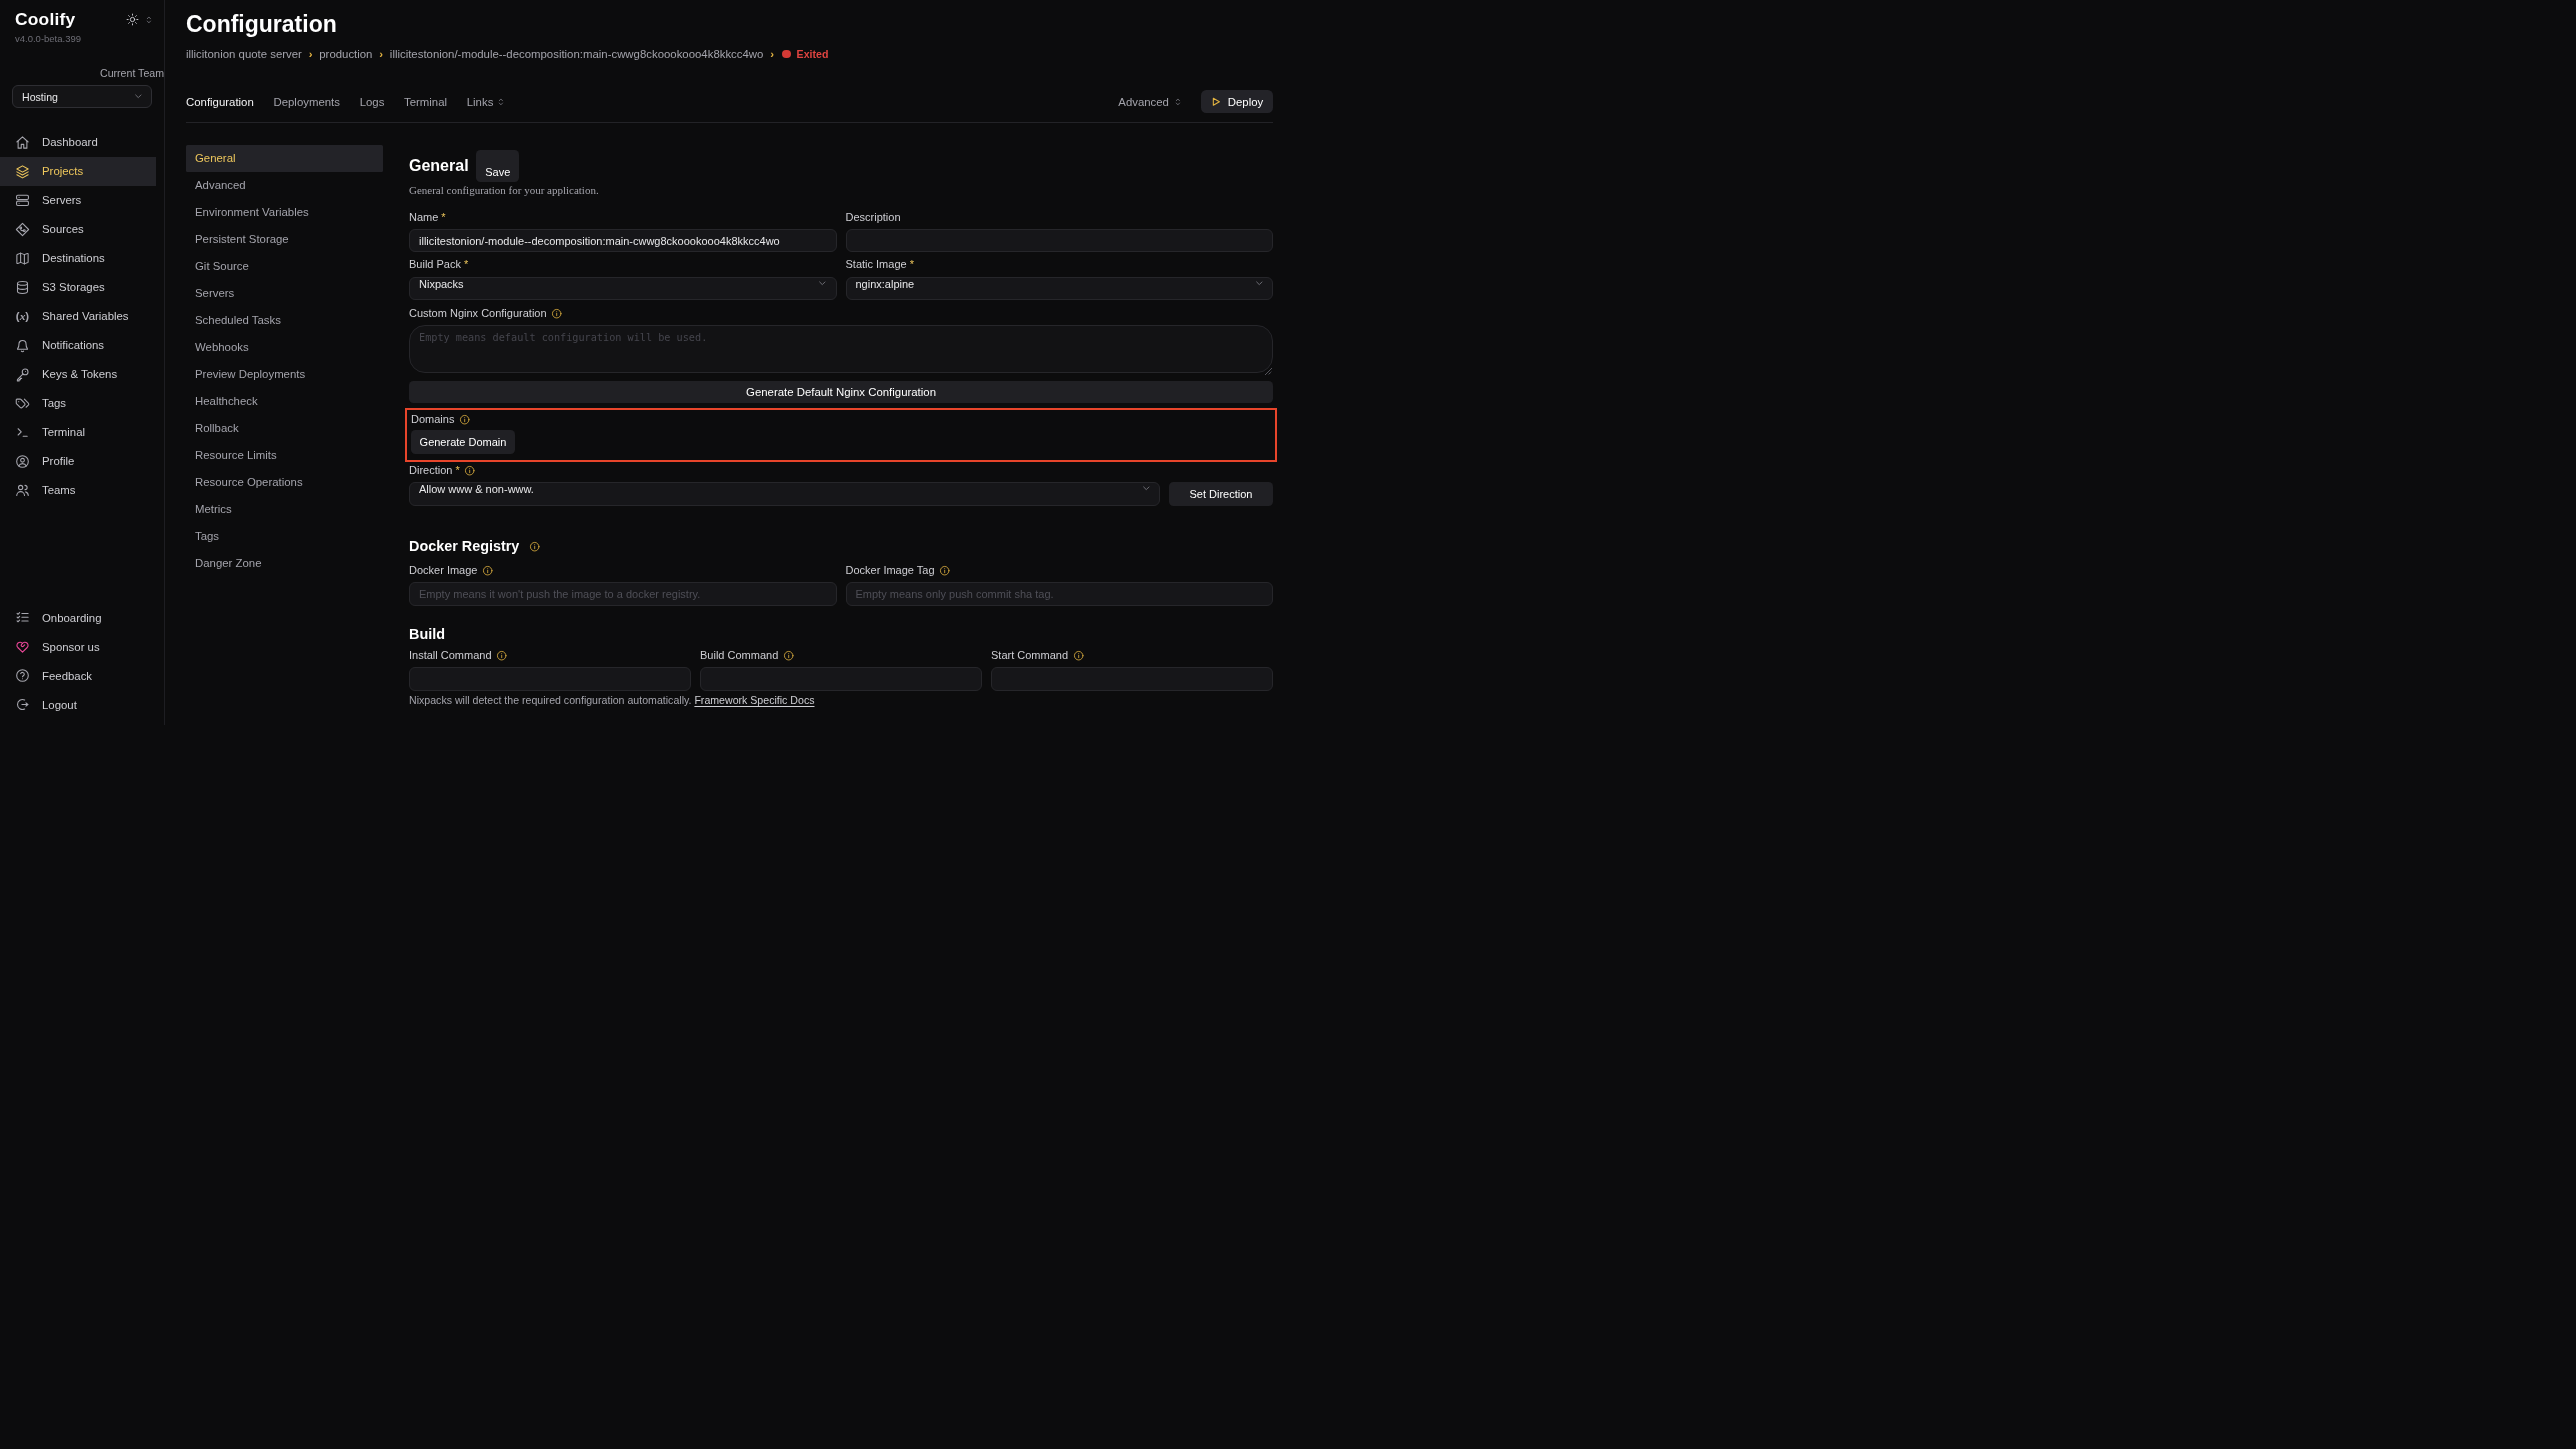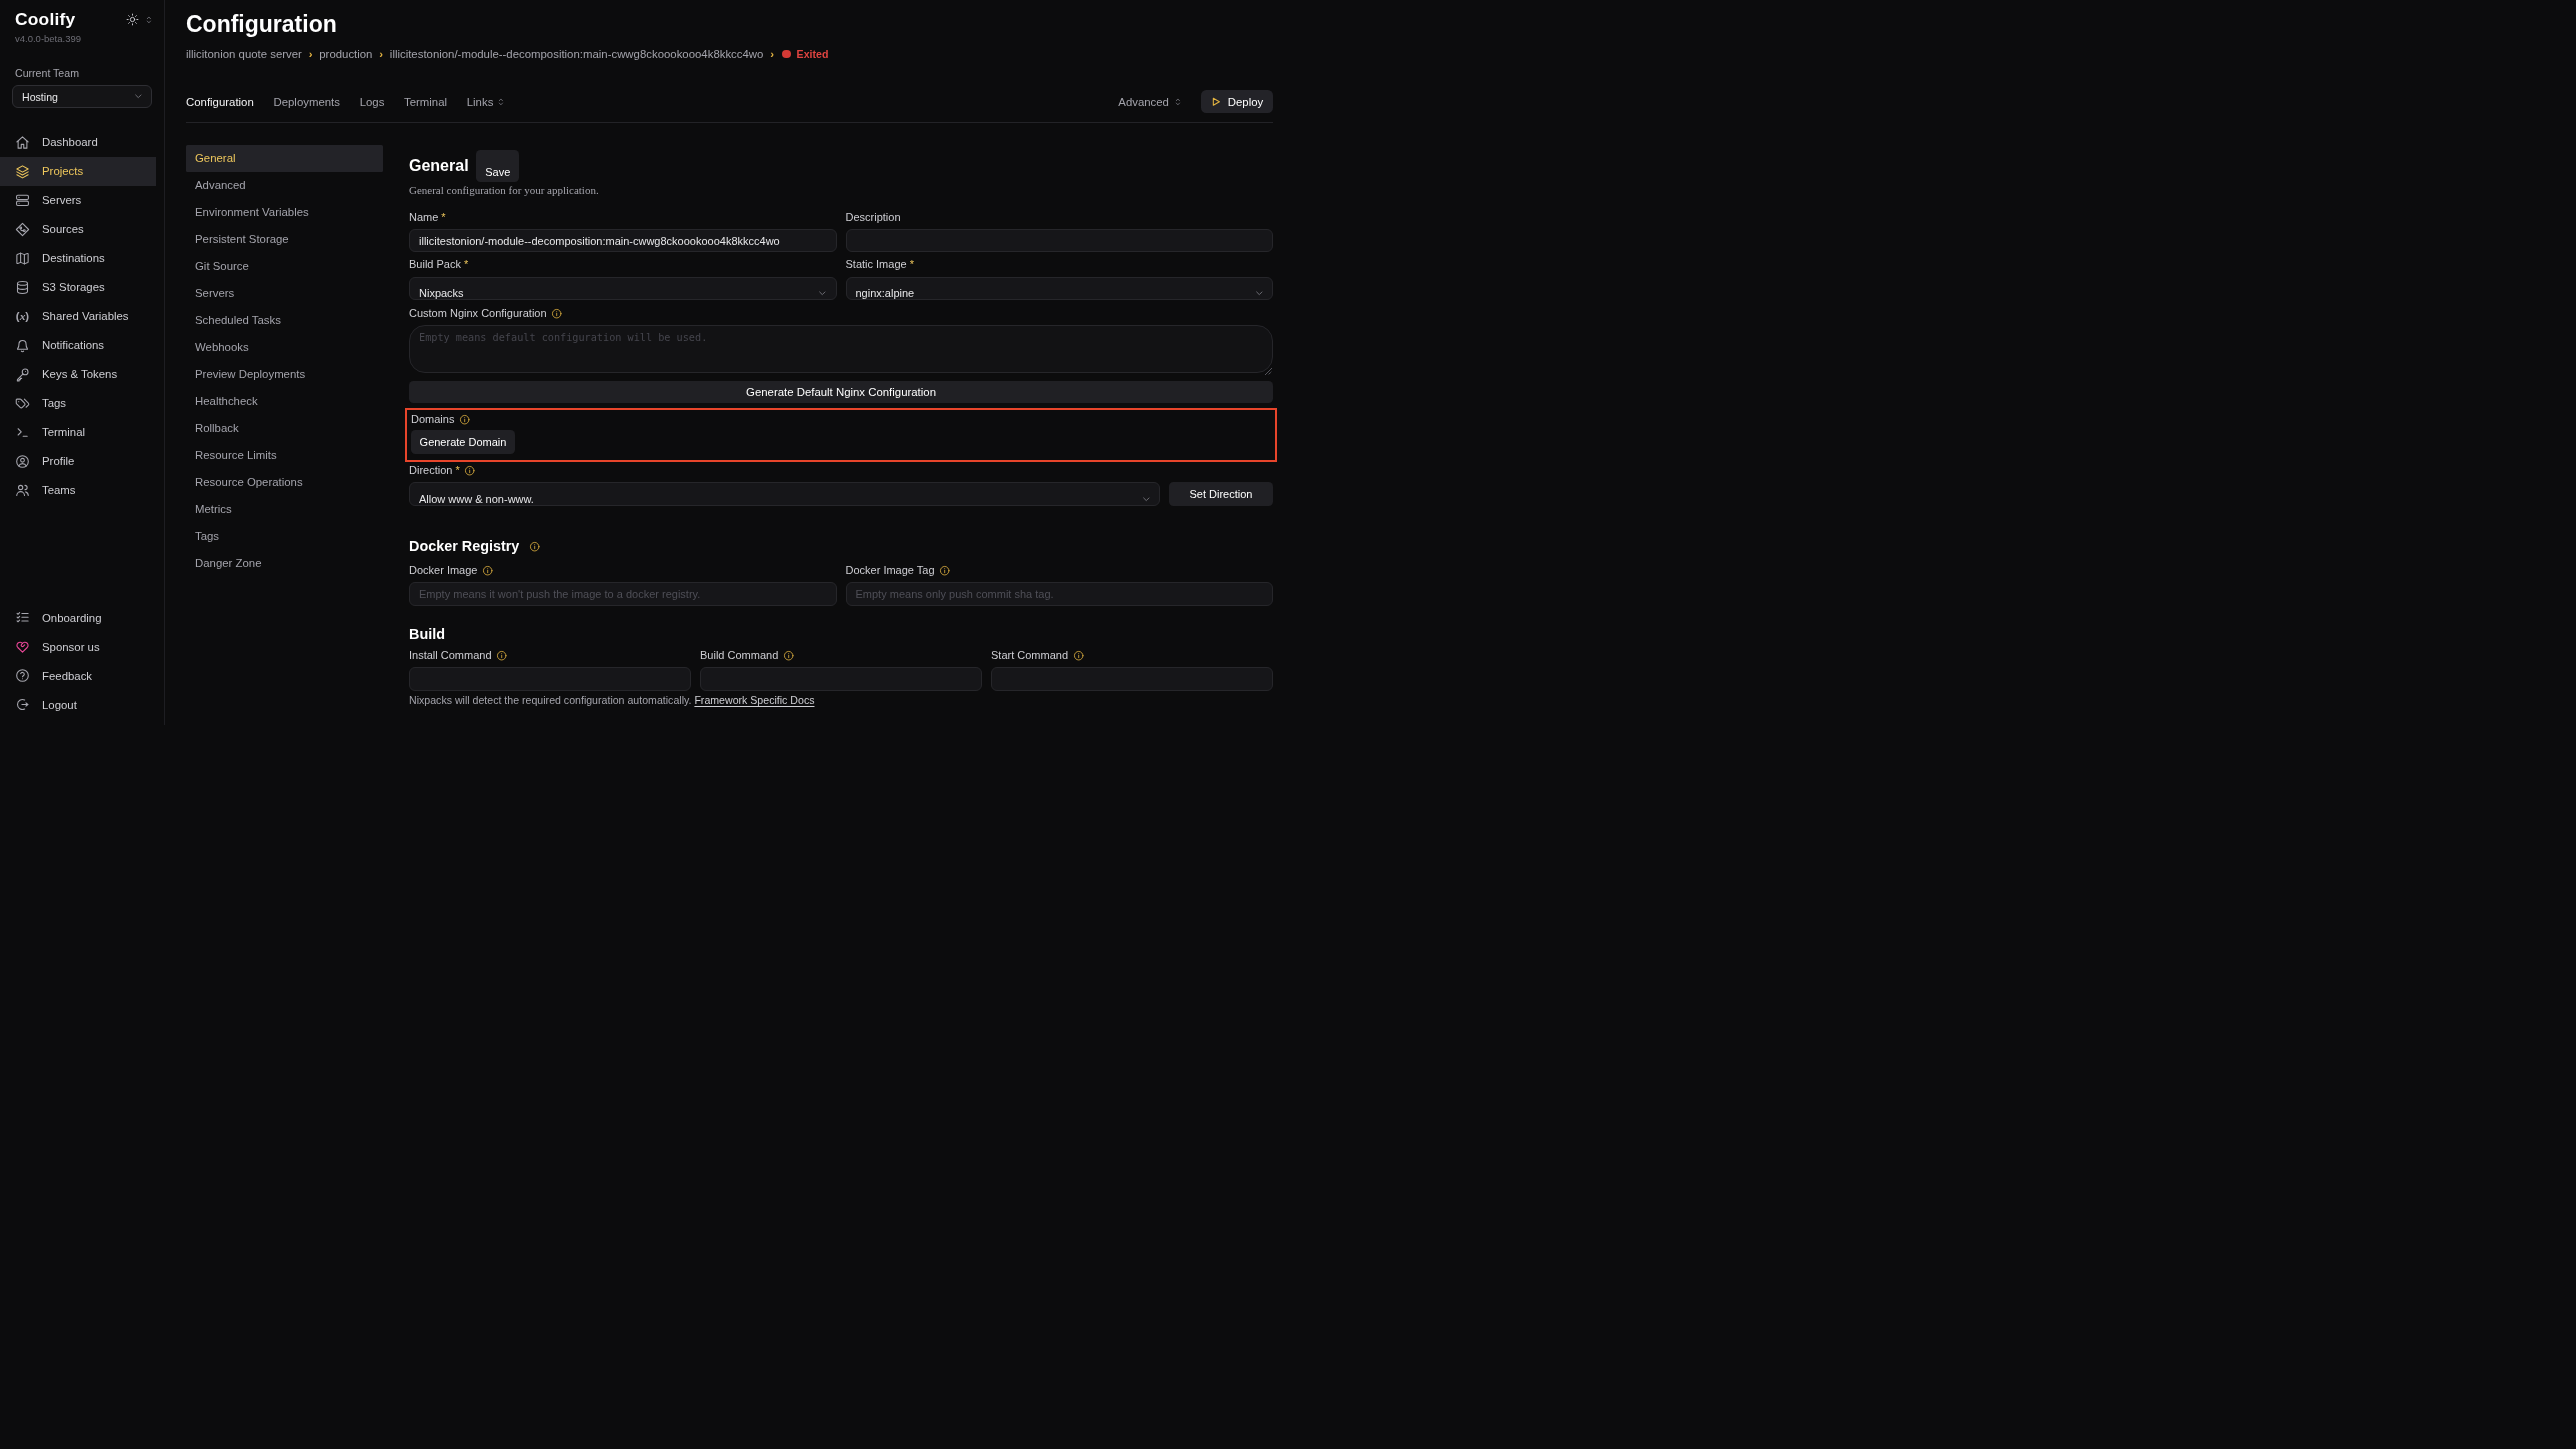--- a/index.html
+++ b/index.html
@@ -17,21 +17,21 @@
   .icon svg{width:100%;height:100%;}
 
   
   .sidebar{position:absolute;left:0;top:0;width:165px;height:100%;border-right:0.8px solid #1e1e22;}
   .logo-row{display:flex;align-items:center;padding:9px 10.6px 0 15px;}
   .logo{font-size:17.4px;font-weight:800;letter-spacing:0.2px;color:#fff;}
   .logo-icons{margin-left:auto;display:flex;align-items:center;gap:4.5px;}
   .sun{width:13px;height:13px;color:#cfcfd4;}
   .mini-sel{width:9.8px;height:9.8px;color:#8a8a92;}
   .version{padding:3px 0 0 15px;font-size:9.5px;color:var(--dim);}
-  .team-label{padding:23px 0 0 15px;font-size:10.6px;color:var(--muted);}
+  .team-label{padding:23px 0 0 15px;font-size:10.6px;color:var(--muted);text-align:right;}
   .team-select{margin:6px 12px 0 12px;height:23px;background:#141416;border:0.8px solid var(--border2);
       border-radius:6px;display:flex;align-items:center;padding:0 7.6px 0 9px;font-size:10.6px;color:var(--txt);}
   .team-select .icon{margin-left:auto;width:10.6px;height:10.6px;color:#8a8a92;}
   .snav{margin-top:19.7px;}
   .snav-item{height:29px;display:flex;align-items:center;gap:12px;padding-left:15px;
       color:var(--txt2);font-size:11.4px;cursor:pointer;}
   .snav-item .icon{width:15px;height:15px;color:#a6a6ae;}
   .snav-item.active{background:var(--hl);color:var(--accent);margin-right:7.6px;}
   .snav-item.active .icon{color:var(--accent);}
   .snav-item .icon.pink{color:var(--pink);}
@@ -77,21 +77,21 @@
   .save-btn{height:17px;padding:16px 9px;}
   .subtitle{margin-top:2.3px;font-size:11px;color:var(--muted);font-family:Liberation Serif, serif;}
 
   .field-label{display:flex;align-items:center;font-size:11px;color:var(--txt2);line-height:13.6px;}
   .req{color:var(--accent);margin-left:3px;font-size:11px;}
   .info{width:11.4px;height:11.4px;color:var(--gold);margin-left:4.5px;}
   .text-input{width:100%;height:23.5px;background:var(--panel);border:0.8px solid var(--border);border-radius:6px;
       color:var(--txt);font-size:11px;padding:0 9px;font-family:inherit;outline:none;}
   .text-input::placeholder{color:var(--ph);}
   .select{position:relative;height:23.5px;background:var(--panel);border:0.8px solid var(--border);border-radius:6px;
-      display:flex;align-items:flex-end;padding:0 23px 0 9px;font-size:11px;color:var(--txt);cursor:pointer;}
+      display:flex;align-items:flex-start;padding:0 23px 0 9px;font-size:11px;color:var(--txt);cursor:pointer;}
   .select .icon{position:absolute;right:7.6px;width:10.6px;height:10.6px;color:#8a8a92;}
 
   .two-col{display:grid;grid-template-columns:1fr 1fr;column-gap:9px;margin-top:6px;}
   .two-col.first{margin-top:14.4px;}
   .fl-row{margin-bottom:4.5px;}
   .three-col{display:grid;grid-template-columns:1fr 1fr 1fr;column-gap:9px;margin-top:3px;}
 
   .nginx-label{margin-top:6.8px;}
   .nginx-area{position:relative;margin-top:4.5px;width:100%;height:48px;background:#121214;
       border:0.8px solid var(--border);border-radius:16px;resize:none;outline:none;

